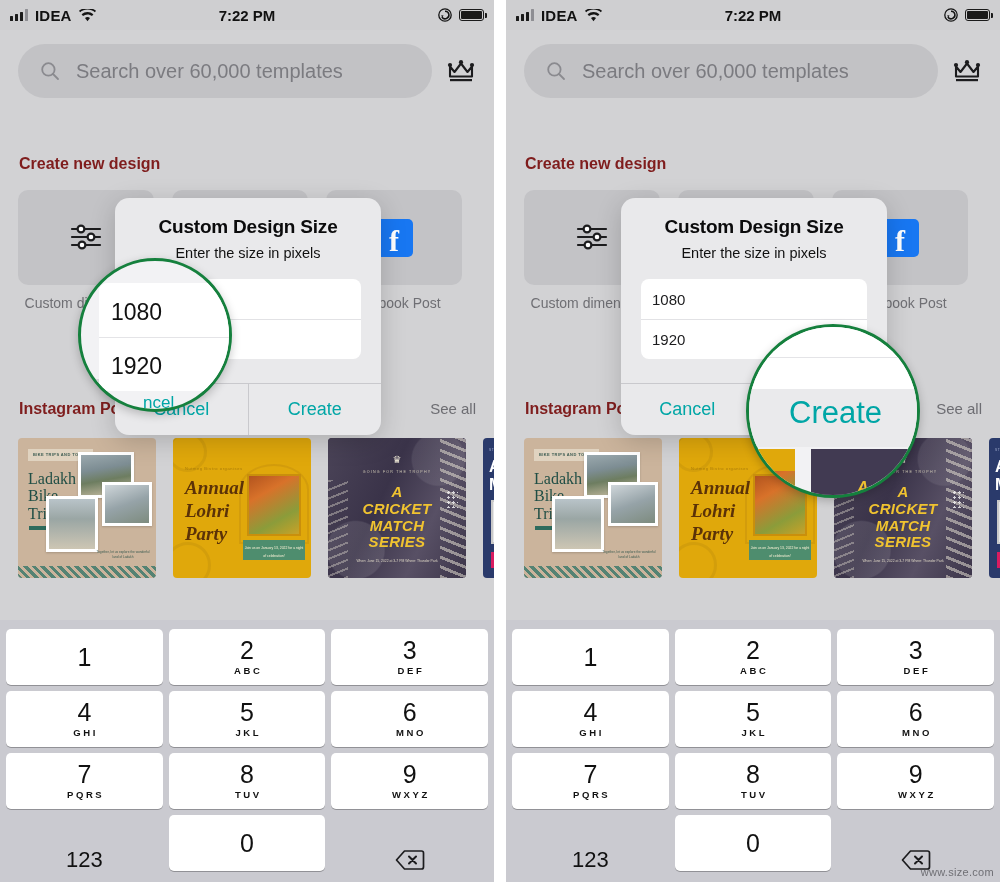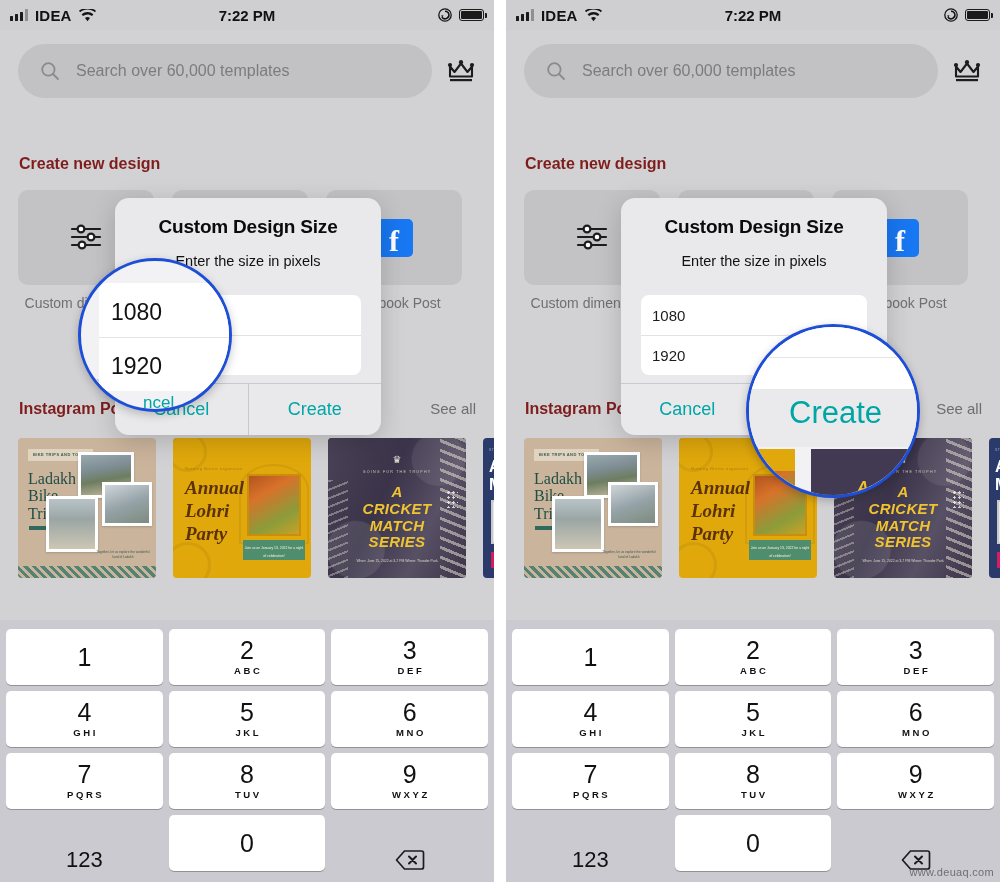--- a/index.html
+++ b/index.html
@@ -45,21 +45,21 @@
   .battery::after{content:""; position:absolute; right:-3.5px; top:3.2px; width:2px;height:5px;
                   background:#1a1a1a; border-radius:0 1px 1px 0;}
   .battery b{display:block; height:100%; background:#1a1a1a; border-radius:1px;}
 
   
   .searchrow { position:absolute; top:44px; left:18px; right:18px; height:54px;
                display:flex; align-items:center; gap:14px; }
   .searchbox { flex:1; height:54px; background:#c2c2c5; border-radius:27px;
                display:flex; align-items:center; padding: 0 22px; gap:16px; }
   .search-ico { width:20px;height:20px; flex:none;}
-  .search-ph { font-size:16px; color:#7b7b80; }
+  .search-ph { font-size:20px; color:#7b7b80; }
   .crown { width:30px; height:24px; flex:none; }
 
   
   .section-title { position:absolute; left:19px; font-size:16px; font-weight:bold;
                    color:#7f1d1d; }
   .sec-create { top:155px; }
   .sec-insta  { top:400px; }
   .see-all { position:absolute; right:18px; top:400px; font-size:15px; color:#6d6d72; }
 
   .cards-row { position:absolute; top:190px; left:0; right:0; height:175px;
@@ -142,21 +142,21 @@
   .t4 { background:#2a3a6b; width:50px;}
   .t4 .k{position:absolute;top:10px;left:6px;font-size:3.2px;color:#a9b4d4;letter-spacing:.6px;}
   .t4 .ttl{position:absolute;top:20px;left:6px;font-size:16px;font-weight:bold;color:#fff;
            line-height:1.1;}
   .t4 .box{position:absolute;top:62px;left:8px;width:34px;height:44px;background:#e6e6e6;
            border:2px solid #c9c9c9;}
   .t4 .pink{position:absolute;bottom:10px;left:8px;width:40px;height:16px;background:#d81b60;}
   .dialog{
     position:absolute; background:#e9e9eb; border-radius:14px;
     box-shadow:0 6px 26px rgba(0,0,0,.18);
-    display:flex; flex-direction:column;gap:8px;
+    display:flex; flex-direction:column;
   }
   .dlg-title{ text-align:center; font-size:19px; font-weight:bold; color:#0b0b0c;
               margin-top:18px; letter-spacing:-.2px;}
   .dlg-sub{ text-align:center; font-size:14.5px; color:#111; margin-top:7px; }
   .dlg-fields{ margin:18px 20px 0; background:#fff; border-radius:8px; overflow:hidden;}
   .dlg-field{ height:40px; display:flex; align-items:center; padding:0 11px;
               font-size:15px; color:#1c1c1e; }
   .dlg-field + .dlg-field{ border-top:1px solid #e2e2e5; }
   .dlg-actions{ margin-top:auto; border-top:1px solid #c9c9cd; display:flex; height:52px;}
   .dlg-btn{ flex:1; display:flex; align-items:center; justify-content:center;
@@ -172,21 +172,21 @@
         box-shadow:0 1px 0 rgba(0,0,0,.28);
         display:flex; flex-direction:column; align-items:center; justify-content:center; }
   .key .num{ font-size:25px; color:#111; line-height:1; font-weight:400;}
   .key .alp{ font-size:9.5px; font-weight:bold; letter-spacing:2.6px; color:#111;
              margin-top:2px; margin-left:2.6px;}
   .key.blank{ background:transparent; box-shadow:none;justify-content:flex-end; }
   .key.blank .num{ font-size:22px; }
   .bksp{ width:30px;height:22px; }
 
   
-  .mag{ position:absolute; border-radius:50%; border:3px solid #1d4ed8;
+  .mag{ position:absolute; border-radius:50%; border:3px solid #15803d;
         background:#f2f2f4; overflow:hidden; box-shadow:0 3px 10px rgba(0,0,0,.22);}
   .mag-left{ left:78px; top:258px; width:154px; height:154px; }
   .mag-right{ left:746px; top:324px; width:174px; height:174px; }
 
   .mtext{ position:absolute; font-family:"Liberation Sans", sans-serif; }
 
   
   .ml-card{ position:absolute; left:18px; top:22px; width:150px; height:108px;
             background:#fff; border-radius:8px;}
   .ml-div{ position:absolute; left:18px; top:76px; width:150px; height:1px; background:#e4e4e7;}
@@ -707,14 +707,14 @@
                   <path d="M9.5 2h17a2 2 0 0 1 2 2v14a2 2 0 0 1-2 2h-17L1.5 11z" fill="none" stroke="#1c1c1e" stroke-width="1.7" stroke-linejoin="round"></path>
                   <path d="M14 7.5l7 7M21 7.5l-7 7" stroke="#1c1c1e" stroke-width="2" stroke-linecap="round"></path>
                 </svg>
           </span>
         </div>
           </div>
       </div>
     </div>
   </div>
 
-  <div class="watermark">www.deuaq.com</div>
+  <div class="watermark">www.size.com</div>
 </div>
 
 </body></html>

